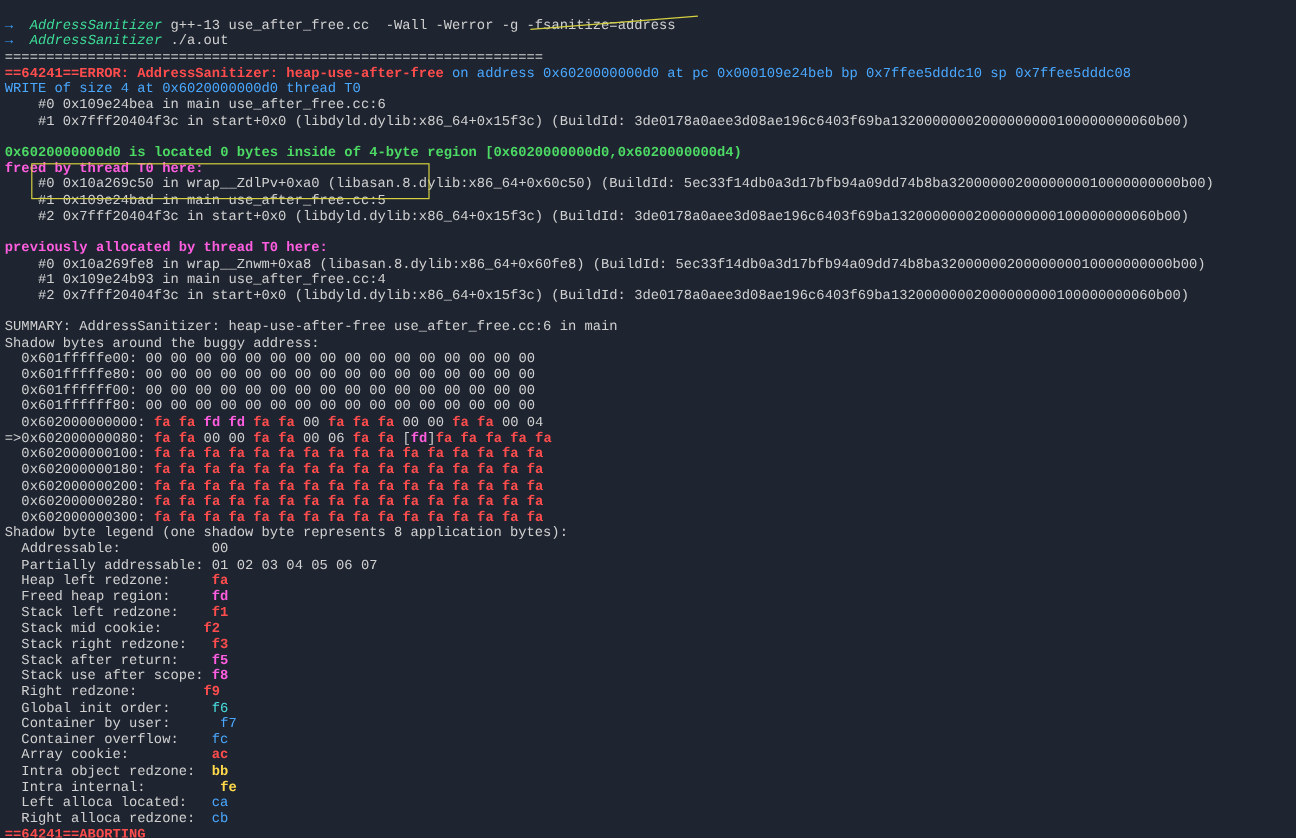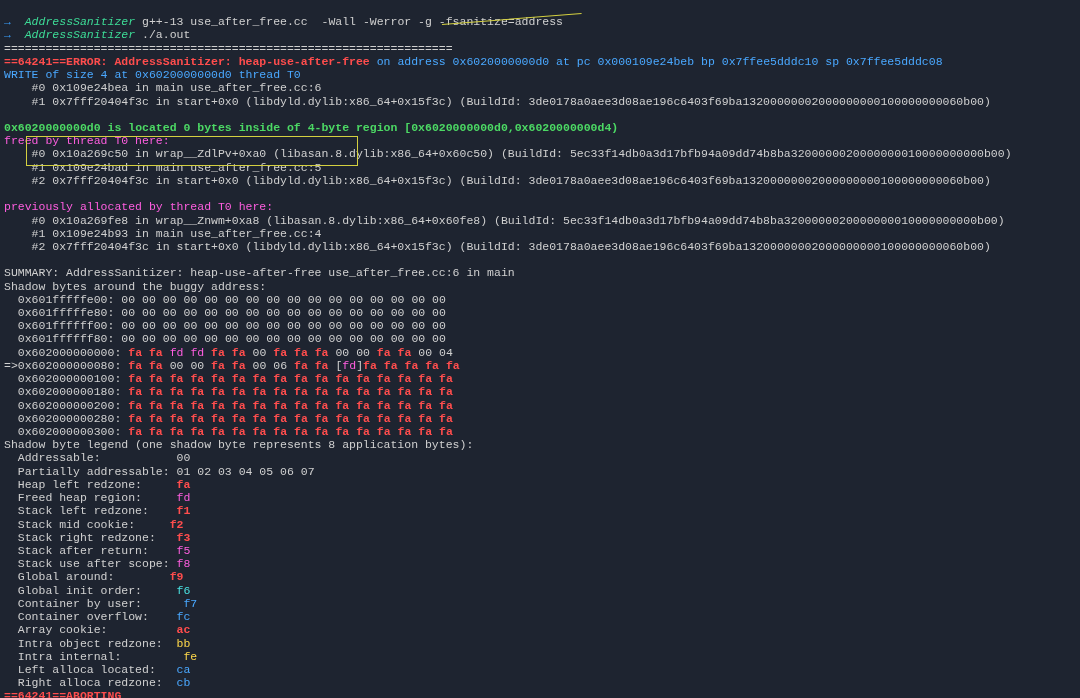--- a/index.html
+++ b/index.html
@@ -18,23 +18,23 @@
     white-space: pre;
     padding: 2px 4px;
     position: relative;
   }
   .arrow { color: #3aa0ff; }
   .cwd   { color: #3ddc97; font-style: italic; }
   .cmd   { color: #d0d0d0; }
   .red   { color: #ff4d4d; font-weight: bold; }
   .blue  { color: #4aa8ff; font-weight: normal; }
   .green { color: #4cd964; font-weight: bold; margin-top: 44px; }
-  .mag   { color: #ff5ee0; font-weight: normal; }
+  .mag   { color: #ff5ee0; font-weight: bold; }
   .cyan  { color: #49e0e0; font-weight: normal; }
-  .yel   { color: #ffd94a; font-weight: normal; margin-top: 39px; }
+  .yel   { color: #ffd94a; font-weight: bold; margin-top: 39px; }
   .gray  { color: #d0d0d0; }
   .hl-line {
     position: absolute;
     border: 1px solid #d4d040;
     pointer-events: none;
   }
   .anno-line {
     position: absolute;
     width: 140px;
     border-top: 1px solid #d4d040;
@@ -82,21 +82,21 @@
 <span class="gray">Shadow byte legend (one shadow byte represents 8 application bytes):</span>
 <span class="gray">  Addressable:           </span><span class="gray">00</span>
 <span class="gray">  Partially addressable: </span><span class="gray">01 02 03 04 05 06 07</span>
 <span class="gray">  Heap left redzone:     </span><span class="red">fa</span>
 <span class="gray">  Freed heap region:     </span><span class="mag">fd</span>
 <span class="gray">  Stack left redzone:    </span><span class="red">f1</span>
 <span class="gray">  Stack mid cookie:     </span><span class="red">f2</span>
 <span class="gray">  Stack right redzone:   </span><span class="red">f3</span>
 <span class="gray">  Stack after return:    </span><span class="mag">f5</span>
 <span class="gray">  Stack use after scope: </span><span class="mag">f8</span>
-<span class="gray">  Global around:        </span><span class="red">f9</span>
+<span class="gray">  Right redzone:        </span><span class="red">f9</span>
 <span class="gray">  Global init order:     </span><span class="cyan">f6</span>
 <span class="gray">  Container by user:      </span><span class="blue">f7</span>
 <span class="gray">  Container overflow:    </span><span class="blue">fc</span>
 <span class="gray">  Array cookie:          </span><span class="red">ac</span>
 <span class="gray">  Intra object redzone:  </span><span class="yel">bb</span>
 <span class="gray">  Intra internal:         </span><span class="yel">fe</span>
 <span class="gray">  Left alloca located:   </span><span class="blue">ca</span>
 <span class="gray">  Right alloca redzone:  </span><span class="blue">cb</span>
 <span class="red">==64241==ABORTING</span>
 

